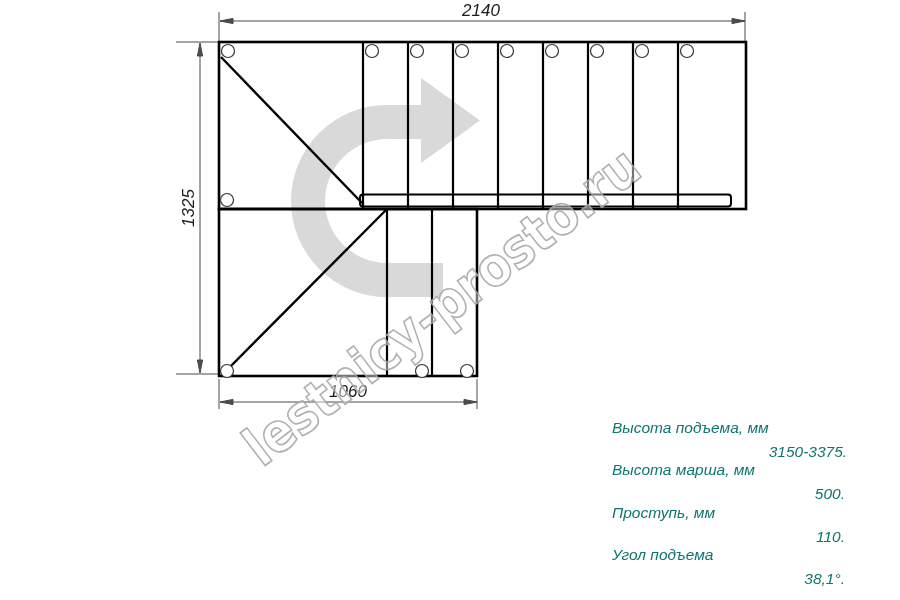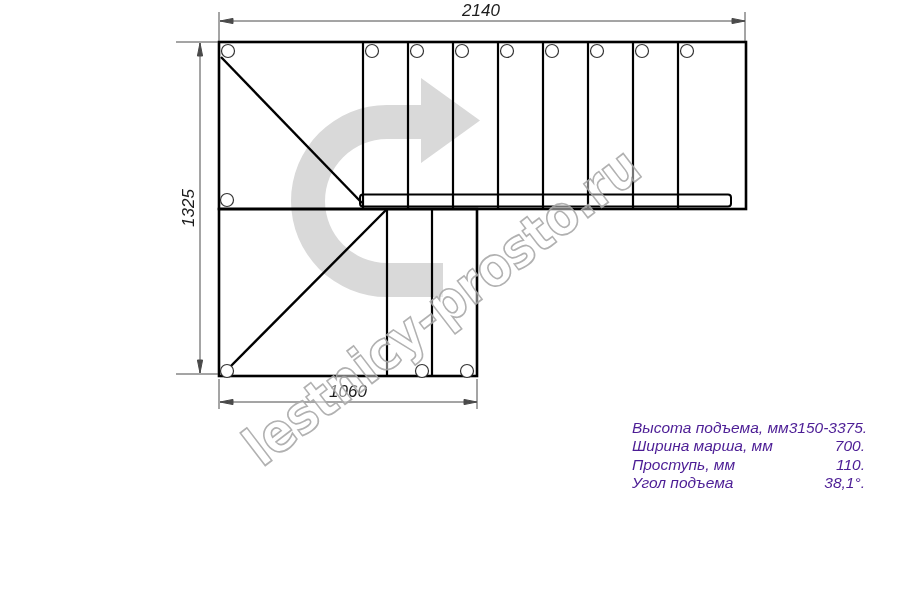--- a/index.html
+++ b/index.html
@@ -2,25 +2,25 @@
 <html><head>
 <meta charset="utf-8">
 <style>
   html,body{margin:0;padding:0;background:#fff;}
   .canvas{position:relative;width:900px;height:600px;background:#fff;overflow:hidden;
           font-family:"Liberation Sans",sans-serif;}
   svg{position:absolute;left:0;top:0;}
   .dim-text{font-family:"Liberation Sans",sans-serif;font-style:italic;font-size:17px;fill:#1c1c1c;}
   .wm-text{font-family:"DejaVu Sans",sans-serif;font-weight:700;font-style:normal;
            fill:rgba(255,255,255,0.5);stroke-width:1.7;opacity:0.9;}
-  .specs{position:absolute;left:632px;top:419px;width:233px;
-         font-style:italic;font-size:15.5px;color:#4c1d95;line-height:18.4px;}
+  .specs{position:absolute;left:612px;top:419px;width:233px;
+         font-style:italic;font-size:15.5px;color:#0f766e;line-height:18.4px;}
   .spec-row{display:flex;justify-content:space-between;}
   .spec-label{white-space:nowrap;}
-  .spec-value{white-space:nowrap;text-align:right;}
+  .spec-value{white-space:nowrap;text-align:right;margin-top:24px;}
 </style>
 </head>
 <body>
 
 <div class="canvas">
   <svg width="900" height="600" viewBox="0 0 900 600">
 
     <g>
       <path d="M 443 263 L 387 263 A 62 62 0 0 1 387 139 L 421 139 L 421 163
                L 480 120.5 L 421 78 L 421 105 L 387 105 A 96 96 0 0 0 387 297
@@ -102,22 +102,22 @@
 
     <text class="wm-text" font-size="54" transform="translate(262,468) rotate(-37.5)" textLength="482" lengthAdjust="spacingAndGlyphs" stroke="#a9a9a9">lestnicy-prosto.ru</text>
   </svg>
 
   <div class="specs">
     <div class="spec-row">
       <span class="spec-label">Высота подъема, мм</span>
       <span class="spec-value">3150-3375.</span>
     </div>
     <div class="spec-row">
-      <span class="spec-label">Ширина марша, мм</span>
-      <span class="spec-value">700.</span>
+      <span class="spec-label">Высота марша, мм</span>
+      <span class="spec-value">500.</span>
     </div>
     <div class="spec-row">
       <span class="spec-label">Проступь, мм</span>
       <span class="spec-value">110.</span>
     </div>
     <div class="spec-row">
       <span class="spec-label">Угол подъема</span>
       <span class="spec-value">38,1°.</span>
     </div>
   </div>

